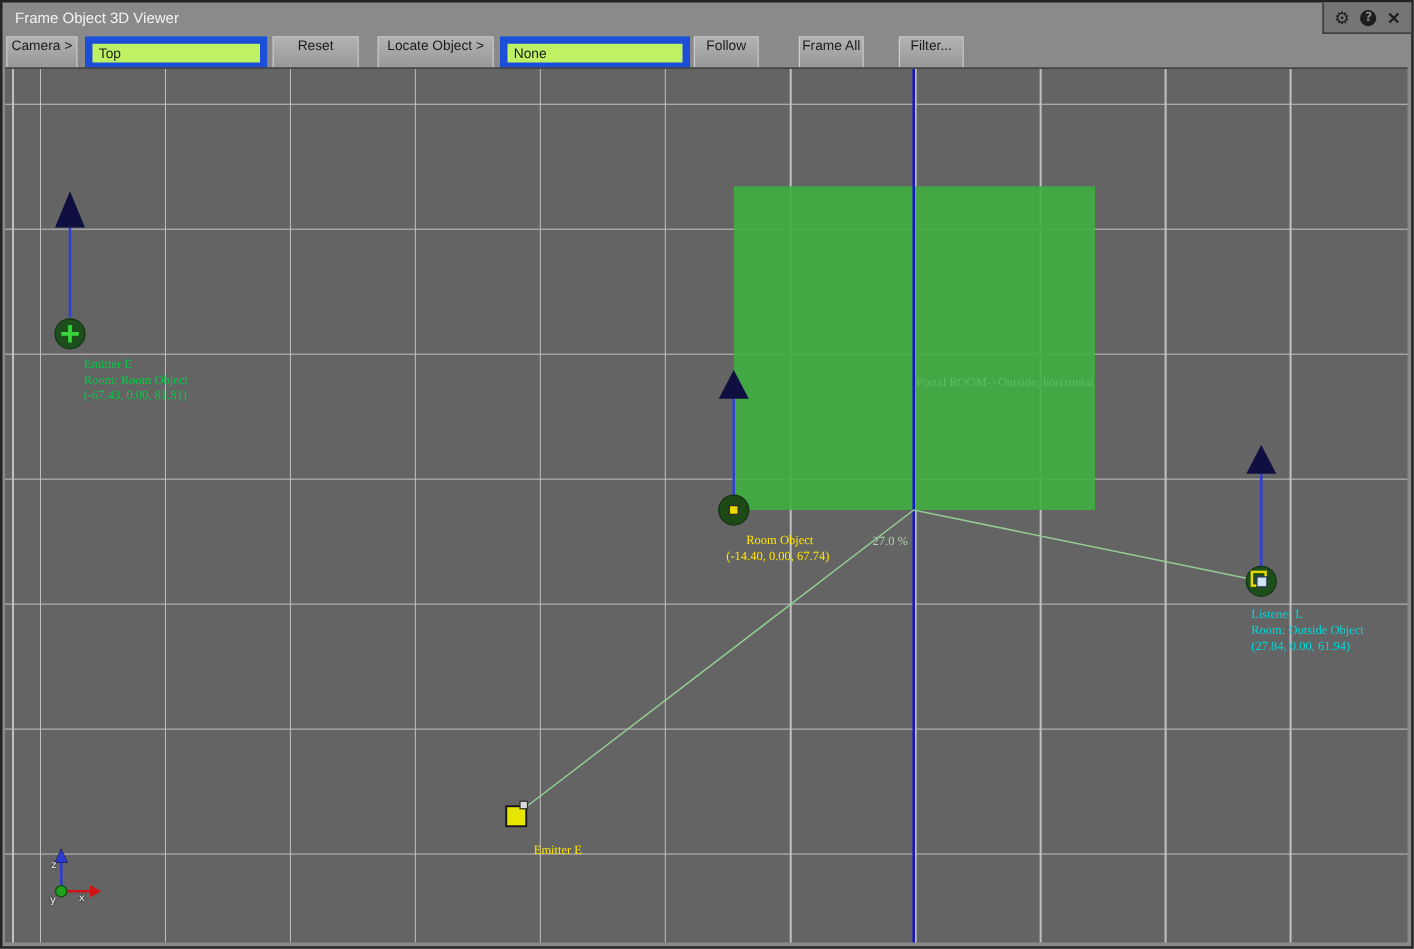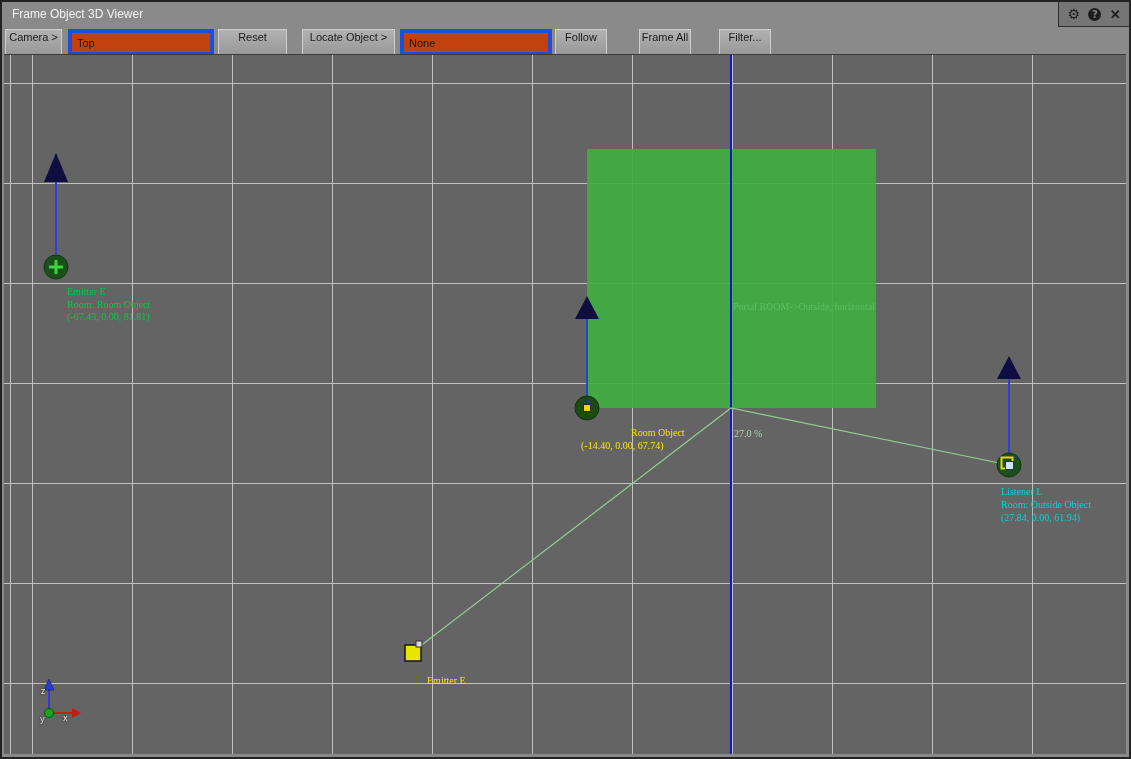--- a/index.html
+++ b/index.html
@@ -15,21 +15,21 @@
   .tb-icon{color:#1d1d1d;cursor:default;line-height:1;}
   .gear{font-size:14px;}
   .help-disc{width:13px;height:13px;border-radius:50%;background:#1d1d1d;color:#858585;
              font-size:10px;font-weight:bold;text-align:center;line-height:13px;font-family:"DejaVu Sans",sans-serif;}
   .close{font-size:13px;font-weight:bold;}
 
   
   .toolbar{position:absolute;left:0;top:24px;right:0;height:28px;}
   .tb-btn,.tb-field{position:absolute;top:3px;height:27px;box-sizing:border-box;font-size:11px;color:#1b1b1b;}
   .tb-btn{background:linear-gradient(#b2b2b2,#979797);border:1px solid #cdcdcd;text-align:center;line-height:15px;}
-  .tb-field{background:#c2410c;border:4px solid #1d4ed8;padding:0 0 0 5px;font-family:"Liberation Sans",sans-serif;outline:none;}
+  .tb-field{background:#bef264;border:6px solid #1d4ed8;padding:0 0 0 5px;font-family:"Liberation Sans",sans-serif;outline:none;}
   #btn-camera{left:3px;width:57px;}
   #field-camera{left:66px;width:146px;}
   #btn-reset{left:216px;width:69px;}
   #btn-locate{left:300px;width:93px;}
   #field-locate{left:398px;width:152px;}
   #btn-follow{left:553px;width:52px;}
   #btn-frameall{left:637px;width:52px;}
   #btn-filter{left:717px;width:52px;text-align:center;}
 
   
@@ -110,29 +110,29 @@
         <line x1="45" y1="658" x2="45" y2="635" stroke="#2b3bd4" stroke-width="2"></line>
         <polygon points="45,624 40,635 50,635" fill="#2b3bd4" stroke="#10103a" stroke-width="0.5"></polygon>
         <line x1="45" y1="658" x2="68" y2="658" stroke="#d01414" stroke-width="2"></line>
         <polygon points="77,658 68,653 68,663" fill="#d01414"></polygon>
         <circle cx="45" cy="658" r="4.5" fill="#1fa31f" stroke="#0c4f0c" stroke-width="1"></circle>
       </g>
     </svg>
 
     <div class="vlabel lbl-portal" style="left:729px;top:222px;">Portal ROOM-&gt;Outside, horizontal</div>
 
-    <div class="vlabel lbl-percent" style="left:730px;top:349px;">27.0 %</div>
+    <div class="vlabel lbl-percent" style="left:694px;top:349px;">27.0 %</div>
 
     <div class="vlabel lbl-green" style="left:63px;top:207px;">
       <div>Emitter E</div>
       <div>Room: Room Object</div>
       <div>(-67.43, 0.00, 81.81)</div>
     </div>
 
-    <div class="vlabel lbl-yellow" style="left:627px;top:348px;">Room Object</div>
+    <div class="vlabel lbl-yellow" style="left:593px;top:348px;">Room Object</div>
     <div class="vlabel lbl-yellow" style="left:577px;top:361px;">(-14.40, 0.00, 67.74)</div>
 
     <div class="vlabel lbl-cyan" style="left:997px;top:406px;line-height:13px;">
       <div>Listener L</div>
       <div>Room: Outside Object</div>
       <div>(27.84, 0.00, 61.94)</div>
     </div>
 
     <div class="vlabel lbl-yellow" style="left:423px;top:596px;">Emitter E</div>
 

